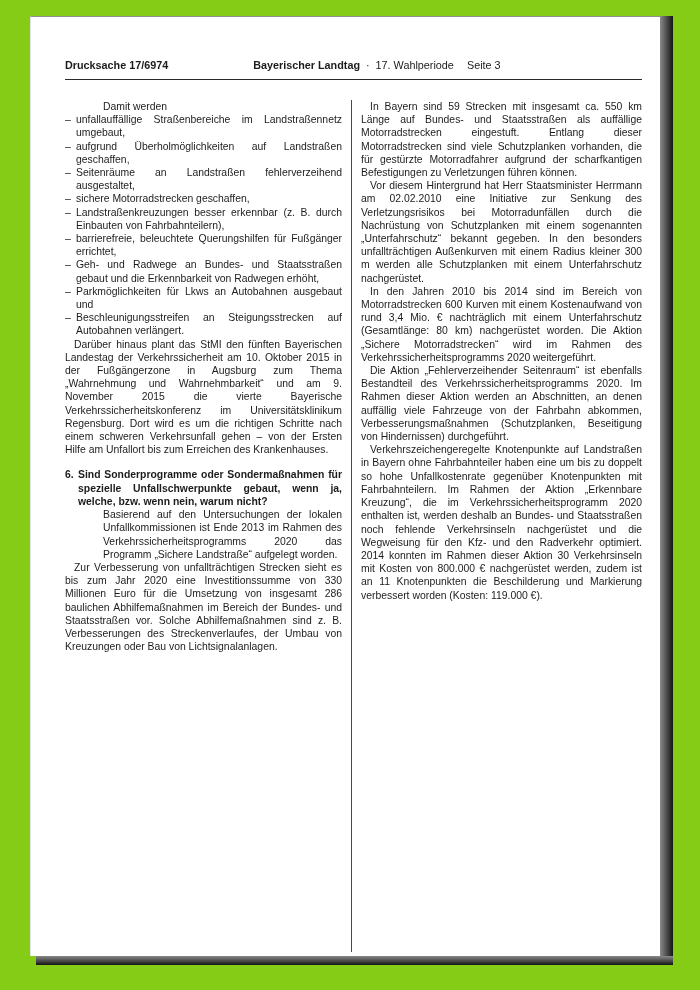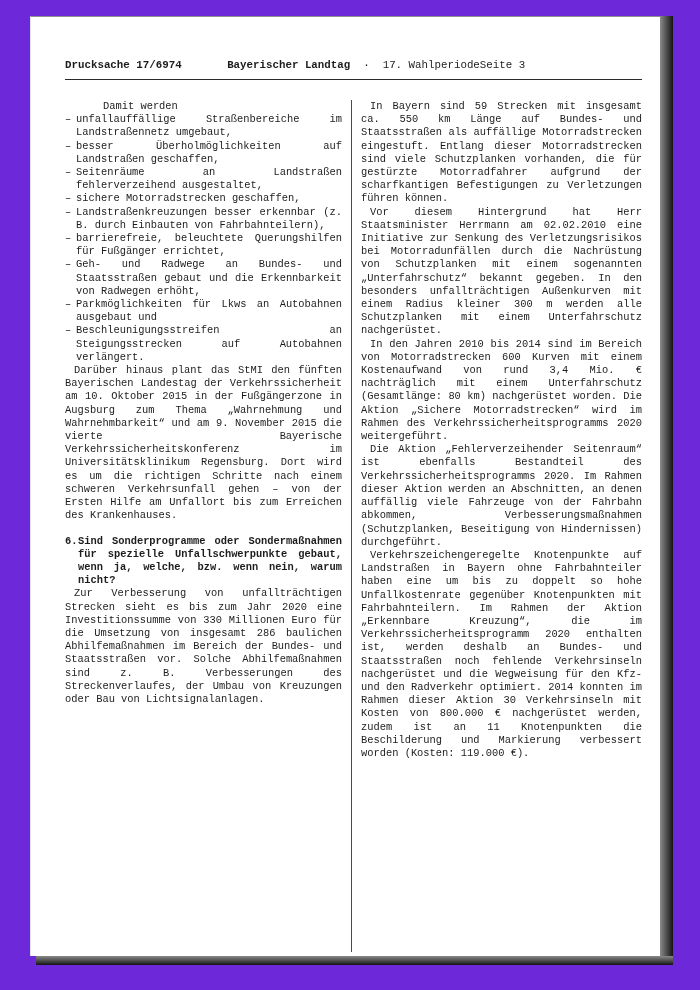--- a/index.html
+++ b/index.html
@@ -1,19 +1,19 @@
 <!DOCTYPE html>
 <html lang="de"><head>
 <meta charset="utf-8">
 <style>
   * { margin:0; padding:0; box-sizing:border-box; }
   html, body { width:700px; height:990px; background:#ffffff; }
   body { font-family:"Liberation Sans", sans-serif; color:#1c1c1c; }
 
-  .scan { position:relative; width:700px; height:990px; background:#6d28d9; overflow:hidden;font-family:Liberation Mono, monospace; }
+  .scan { position:relative; width:700px; height:990px; background:#84cc16; overflow:hidden; }
 
   .page {
     position:absolute; left:30px; top:16px; width:630px; height:940px;
     background:#ffffff;
     border-top:1px solid #8f8f8f;
     border-left:1px solid #e2e2e2;
     padding:42px 18px 0 34px;
     overflow:hidden;
   }
   .shadow-right {
@@ -71,21 +71,21 @@
       <div class="col left">
         <p class="noind">Damit werden</p>
 
         <div class="bullets">
           <div class="item">
             <span class="mark">–</span>
             <span class="txt">unfallauffällige Straßenbereiche im Landstraßennetz umgebaut,</span>
           </div>
           <div class="item">
             <span class="mark">–</span>
-            <span class="txt">besser Überholmöglichkeiten auf Landstraßen geschaffen,</span>
+            <span class="txt">aufgrund Überholmöglichkeiten auf Landstraßen geschaffen,</span>
           </div>
           <div class="item">
             <span class="mark">–</span>
             <span class="txt">Seitenräume an Landstraßen fehlerverzeihend ausgestaltet,</span>
           </div>
           <div class="item">
             <span class="mark">–</span>
             <span class="txt">sichere Motorradstrecken geschaffen,</span>
           </div>
           <div class="item">
@@ -110,20 +110,21 @@
           </div>
         </div>
 
         <p class="ind">Darüber hinaus plant das StMI den fünften Bayerischen Landestag der Verkehrssicherheit am 10. Oktober 2015 in der Fußgängerzone in Augsburg zum Thema „Wahrnehmung und Wahrnehmbarkeit“ und am 9. November 2015 die vierte Bayerische Verkehrssicherheitskonferenz im Universitätsklinikum Regensburg. Dort wird es um die richtigen Schritte nach einem schweren Verkehrsunfall gehen – von der Ersten Hilfe am Unfallort bis zum Erreichen des Krankenhauses.</p>
 
         <div class="qhead">
           <span class="qnum">6.</span>
           <span class="qtxt">Sind Sonderprogramme oder Sondermaßnahmen für spezielle Unfallschwerpunkte gebaut, wenn ja, welche, bzw. wenn nein, warum nicht?</span>
         </div>
 
+        <p class="noind">Basierend auf den Untersuchungen der lokalen Unfallkommissionen ist Ende 2013 im Rahmen des Verkehrssicherheitsprogramms 2020 das Programm „Sichere Landstraße“ aufgelegt worden.</p>
         <p class="ind gap-sm">Zur Verbesserung von unfallträchtigen Strecken sieht es bis zum Jahr 2020 eine Investitionssumme von 330 Millionen Euro für die Umsetzung von insgesamt 286 baulichen Abhilfemaßnahmen im Bereich der Bundes- und Staatsstraßen vor. Solche Abhilfemaßnahmen sind z. B. Verbesserungen des Streckenverlaufes, der Umbau von Kreuzungen oder Bau von Lichtsignalanlagen.</p>
       </div>
 
       <div class="divider"></div>
 
       <div class="col right">
         <p class="ind">In Bayern sind 59 Strecken mit insgesamt ca. 550 km Länge auf Bundes- und Staatsstraßen als auffällige Motorradstrecken eingestuft. Entlang dieser Motorradstrecken sind viele Schutzplanken vorhanden, die für gestürzte Motorradfahrer aufgrund der scharfkantigen Befestigungen zu Verletzungen führen können.</p>
         <p class="ind">Vor diesem Hintergrund hat Herr Staatsminister Herrmann am 02.02.2010 eine Initiative zur Senkung des Verletzungsrisikos bei Motorradunfällen durch die Nachrüstung von Schutzplanken mit einem sogenannten „Unterfahrschutz“ bekannt gegeben. In den besonders unfallträchtigen Außenkurven mit einem Radius kleiner 300 m werden alle Schutzplanken mit einem Unterfahrschutz nachgerüstet.</p>
         <p class="ind">In den Jahren 2010 bis 2014 sind im Bereich von Motorradstrecken 600 Kurven mit einem Kostenaufwand von rund 3,4 Mio. € nachträglich mit einem Unterfahrschutz (Gesamtlänge: 80 km) nachgerüstet worden. Die Aktion „Sichere Motorradstrecken“ wird im Rahmen des Verkehrssicherheitsprogramms 2020 weitergeführt.</p>
         <p class="ind">Die Aktion „Fehlerverzeihender Seitenraum“ ist ebenfalls Bestandteil des Verkehrssicherheitsprogramms 2020. Im Rahmen dieser Aktion werden an Abschnitten, an denen auffällig viele Fahrzeuge von der Fahrbahn abkommen, Verbesserungsmaßnahmen (Schutzplanken, Beseitigung von Hindernissen) durchgeführt.</p>

